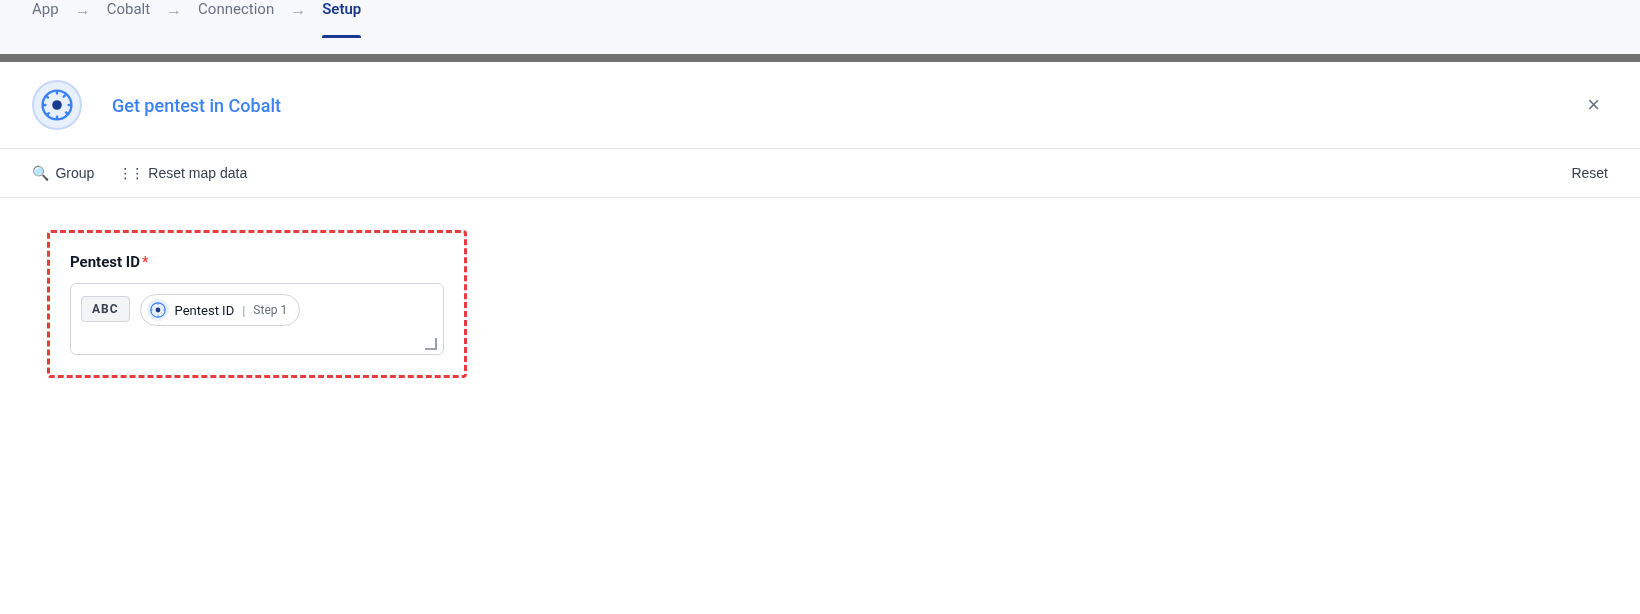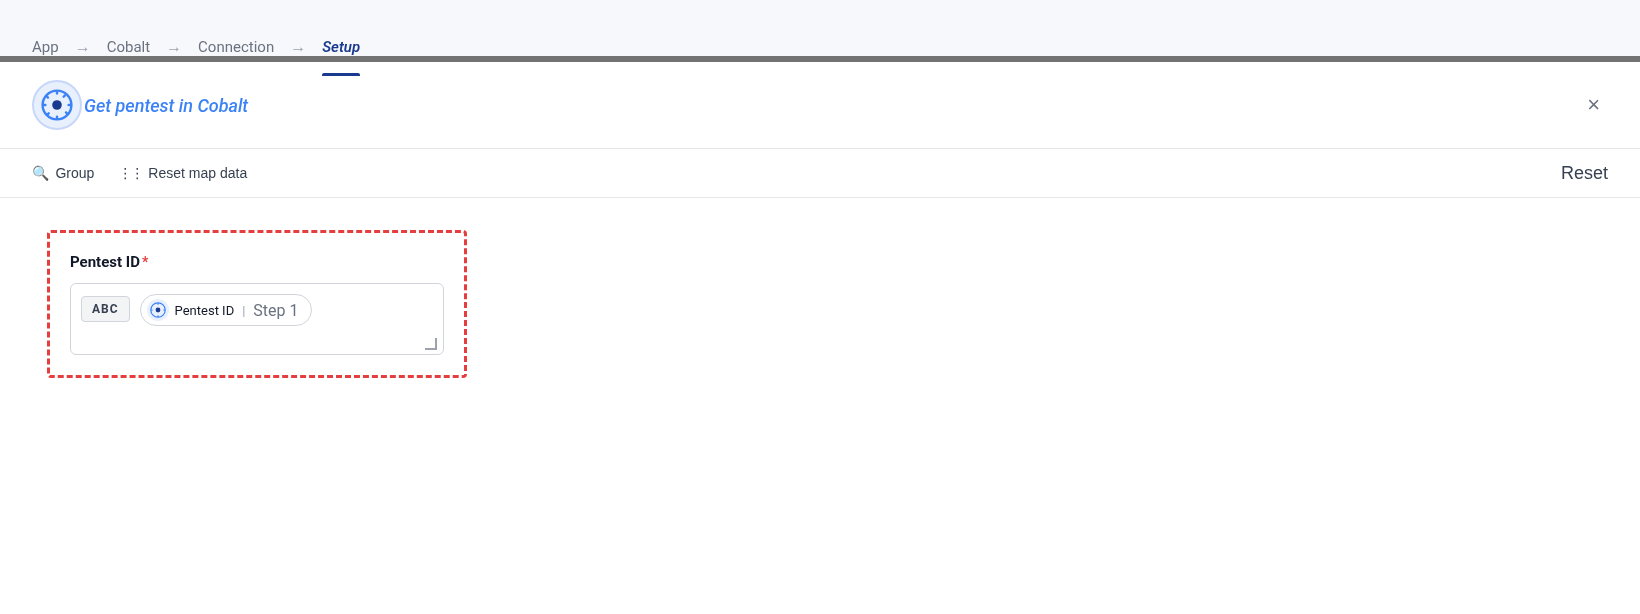--- a/index.html
+++ b/index.html
@@ -14,42 +14,41 @@
       background: #ffffff;
       width: 100%;
       min-height: 614px;
       display: flex;
       flex-direction: column;
     }
 
     
     .step-nav {
       display: flex;
-      align-items: flex-end;
+      align-items: flex-start;
       padding: 0 32px;
       height: 62px;
       background: #f7f8fc;
-      border-bottom: 6px solid #737373;
+      border-bottom: 8px solid #737373;
       gap: 0;
     }
 
     .step-item {
       display: flex;
       align-items: center;
       font-size: 15px;
       color: #6b7280;
       font-weight: 400;
       cursor: pointer;
     }
 
     .step-item.active {
       color: #1a3a8f;
       font-weight: 600;
       position: relative;
-      font-style: italic;
     }
 
     .step-item.active::after {
       content: '';
       position: absolute;
       bottom: -20px;
       left: 0;
       right: 0;
       height: 3px;
       background: #1a3a8f;
@@ -67,22 +66,21 @@
       display: flex;
       align-items: center;
       justify-content: space-between;
       padding: 18px 32px;
       border-bottom: 1px solid #e5e7eb;
     }
 
     .action-title-group {
       display: flex;
       align-items: center;
-      gap: 2px;
-      font-style: italic;
+      gap: 30px;
     }
 
     .cobalt-icon-wrapper {
       width: 50px;
       height: 50px;
       border-radius: 50%;
       background: #e8f0fe;
       display: flex;
       align-items: center;
       justify-content: center;
@@ -142,21 +140,21 @@
       color: #374151;
       font-size: 14px;
       padding: 4px 0;
     }
 
     .reset-btn {
       background: none;
       border: none;
       cursor: pointer;
       color: #374151;
-      font-size: 18px;
+      font-size: 14px;
       font-weight: 400;
     }
 
     
     .main-content {
       padding: 32px 47px;
       flex: 1;
     }
 
     
@@ -245,21 +243,21 @@
       flex-shrink: 0;
     }
 
     .token-separator {
       color: #9ca3af;
       margin: 0 2px;
     }
 
     .token-step {
       color: #6b7280;
-      font-size: 16px;
+      font-size: 12px;
     }
   </style>
 </head>
 <body>
 
 <div class="page-wrapper">
 
   <nav class="step-nav">
     <div class="step-item">
       <span>App</span>

